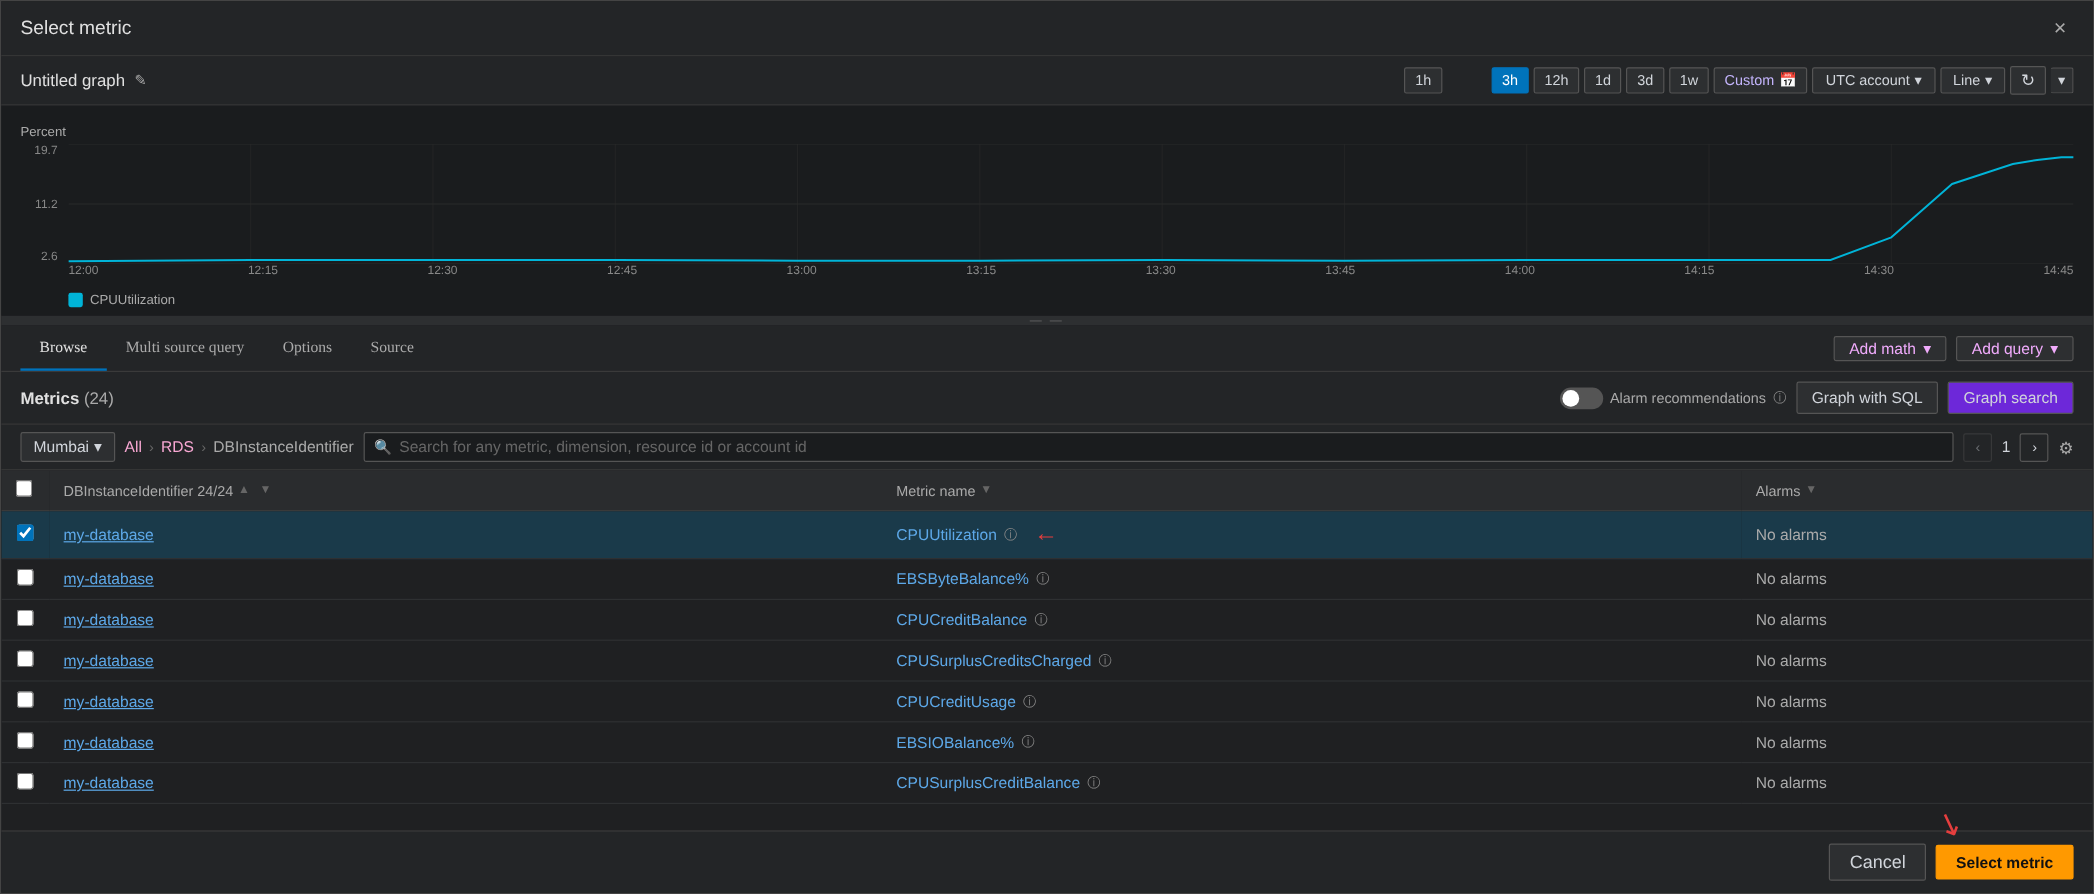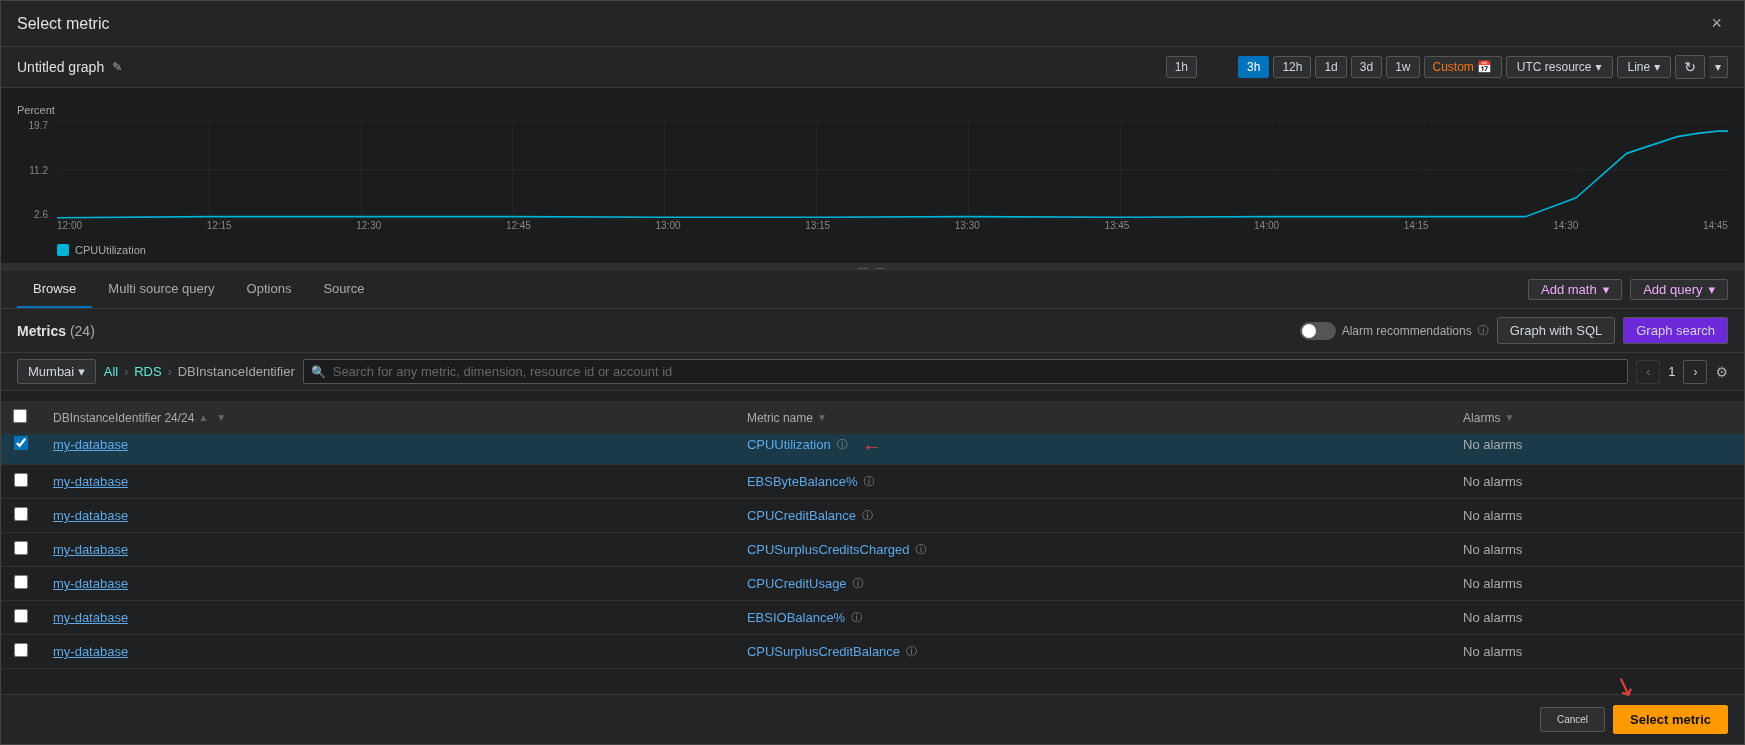--- a/index.html
+++ b/index.html
@@ -103,21 +103,21 @@
     .time-btn.active {
       background: #0073bb;
       border-color: #0073bb;
       color: #fff;
       margin-left: 37px;
     }
 
     .custom-btn {
       background: #2d2f31;
       border: 1px solid #555;
-      color: #f97316;
+      color: #c4b5fd;
       padding: 3px 8px;
       font-size: 12px;
       cursor: pointer;
       border-radius: 2px;
       display: flex;
       align-items: flex-start;
       gap: 4px;
     }
 
     .timezone-btn {
@@ -282,20 +282,21 @@
       align-items: center;
     }
 
     .tab {
       padding: 10px 16px;
       font-size: 13px;
       color: #aaa;
       cursor: pointer;
       border-bottom: 2px solid transparent;
       white-space: nowrap;
+      font-family: Liberation Serif, serif;
     }
 
     .tab.active {
       color: #e0e0e0;
       border-bottom: 2px solid #0073bb;
     }
 
     .tabs-right {
       display: flex;
       align-items: center;
@@ -425,21 +426,21 @@
     }
 
     .breadcrumb {
       display: flex;
       align-items: center;
       gap: 6px;
     }
 
     .breadcrumb-item {
       font-size: 13px;
-      color: #5eead4;
+      color: #f9a8d4;
       cursor: pointer;
       text-align: right;
     }
 
     .breadcrumb-sep {
       color: #666;
       font-size: 12px;
     }
 
     .breadcrumb-current {
@@ -515,21 +516,21 @@
 
     .metrics-table th {
       background: #2a2c2e;
       color: #aaa;
       font-size: 12px;
       font-weight: 500;
       padding: 8px 12px;
       text-align: left;
       border-bottom: 1px solid #3a3a3a;
       position: sticky;
-      top: 10px;
+      top: 0;
       z-index: 1;
     }
 
     .metrics-table th:first-child {
       width: 40px;
     }
 
     .col-header {
       display: flex;
       align-items: center;
@@ -604,21 +605,21 @@
       background: #232527;
       border-top: 1px solid #3a3a3a;
       flex-shrink: 0;
     }
 
     .cancel-btn {
       background: #2d2f31;
       border: 1px solid #555;
       color: #d1d5db;
       padding: 6px 16px;
-      font-size: 10px;
+      font-size: 15px;
       cursor: pointer;
       border-radius: 2px;
     }
 
     .select-btn {
       background: #f90;
       border: 1px solid #f90;
       color: #111;
       padding: 6px 16px;
       font-size: 13px;
@@ -678,21 +679,21 @@
         <button class="time-btn active">3h</button>
         <button class="time-btn">12h</button>
         <button class="time-btn">1d</button>
         <button class="time-btn">3d</button>
         <button class="time-btn">1w</button>
         <button class="custom-btn">
           <span>Custom</span>
           <span>📅</span>
         </button>
         <button class="timezone-btn">
-          <span>UTC resource</span>
+          <span>UTC account</span>
           <span>▾</span>
         </button>
         <button class="line-btn">
           <span>Line</span>
           <span>▾</span>
         </button>
         <button class="refresh-btn">↻</button>
         <button class="dropdown-arrow-btn">▾</button>
       </div>
     </div>

